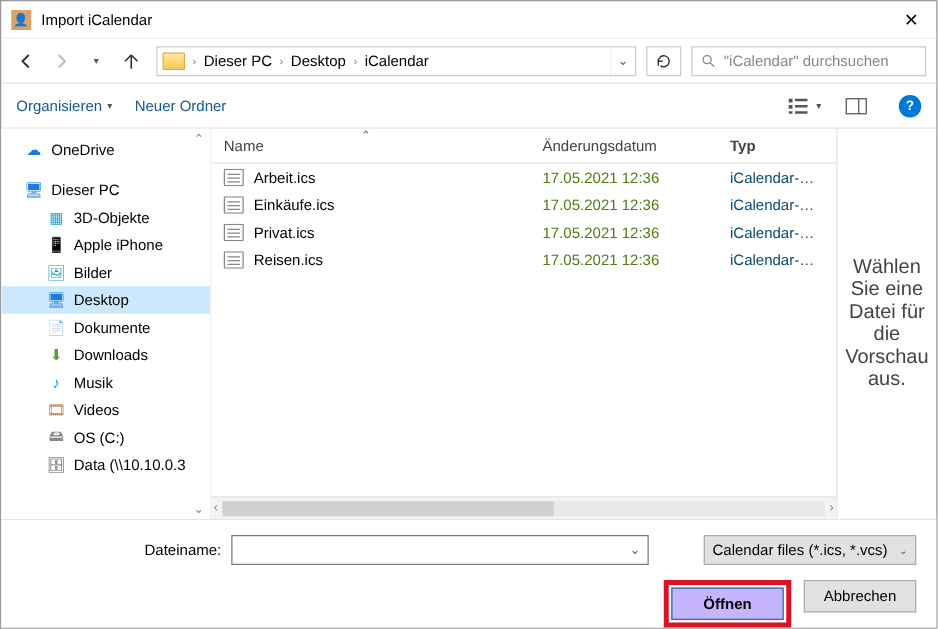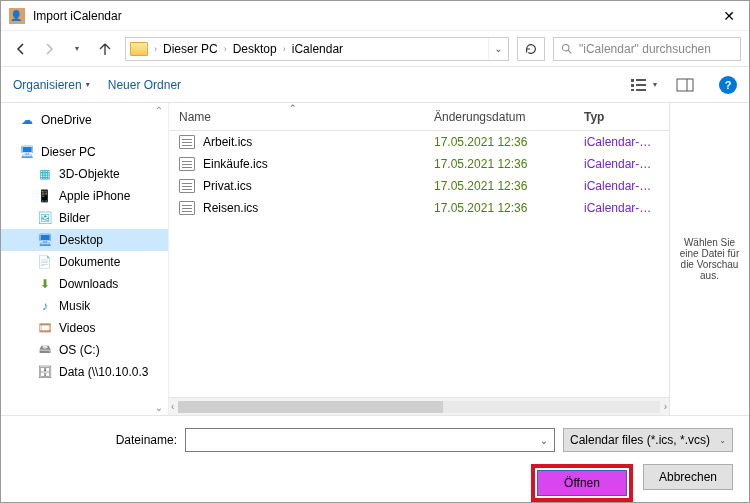--- a/index.html
+++ b/index.html
@@ -52,36 +52,36 @@
   .col { padding: 0 10px; display: flex; align-items: center; gap: 4px; }
   .col.name { width: 255px; }
   .col.date { width: 150px; }
   .col.type { flex: 1; font-weight: bold; }
   .sort-arrow { font-size: 9px; color: #555; }
   .filelist { flex: 1; overflow: hidden; }
   .row { display: flex; height: 22px; align-items: center; }
   .cell { padding: 0 10px; overflow: hidden; text-overflow: ellipsis; white-space: nowrap; }
   .cell.name { width: 255px; display: flex; align-items: flex-end; gap: 8px; }
   .cell.date { width: 150px; color: #4d7c0f; }
-  .cell.type { flex: 1; color: #6d28d9; }
+  .cell.type { flex: 1; color: #0c4a6e; }
   .file-ico { width: 16px; height: 14px; border: 1px solid #888; border-radius: 1px; background: #fff; position: relative; }
   .file-ico::before { content: ""; position: absolute; top: 3px; left: 2px; width: 10px; height: 1px; background: #888; box-shadow: 0 3px 0 #888, 0 6px 0 #888; }
   .hscroll { height: 18px; background: #f3f3f3; border-top: 1px solid #e5e5e5; display: flex; align-items: center; justify-content: space-between; padding: 0 2px; color: #888; font-size: 10px; }
   .hscroll .thumb { height: 12px; flex: 1; margin: 0 4px; background: #e9e9e9; position: relative; }
   .hscroll .thumb::before { content: ""; position: absolute; left: 0; top: 0; height: 100%; width: 55%; background: #cfcfcf; }
-  .preview { width: 80px; border-left: 1px solid #e5e5e5; display: flex; align-items: center; justify-content: center; text-align: center; color: #444; font-size: 10px; padding: 0 4px; }
+  .preview { width: 80px; border-left: 1px solid #e5e5e5; display: flex; align-items: center; justify-content: center; text-align: center; color: #444; font-size: 16px; padding: 0 4px; }
   .footer { border-top: 1px solid #e5e5e5; padding: 12px 16px 0; background: #fff; }
   .fn-row { display: flex; align-items: center; gap: 8px; margin-bottom: 12px; }
   .fn-label { text-align: right; width: 160px; }
   .fn-input { flex: 1; height: 24px; border: 1px solid #7a7a7a; display: flex; align-items: center; }
   .fn-input .dd { width: 20px; display: flex; align-items: center; justify-content: center; font-size: 10px; color: #555; }
-  .fn-type { width: 170px; height: 24px; border: 1px solid #adadad; background: #e1e1e1; display: flex; align-items: center; padding: 0 6px; justify-content: space-between; font-size: 12px; }
+  .fn-type { width: 170px; height: 24px; border: 1px solid #adadad; background: #e1e1e1; display: flex; align-items: center; padding: 0 6px; justify-content: space-between; font-size: 12px; margin-left: 36px; }
   .btn-row { display: flex; justify-content: flex-end; gap: 10px; }
   .btn { width: 90px; height: 26px; border: 1px solid #adadad; background: #e1e1e1; display: flex; align-items: center; justify-content: center; }
-  .btn.primary { background: #d946ef; border: 1px solid #2d6aa8; }
+  .btn.primary { background: #c4b5fd; border: 1px solid #2d6aa8; font-weight: bold; }
   .highlight { border: 4px solid #d81324; padding: 2px; display: inline-flex; }
   svg { display: block; }
 </style>
 </head>
 <body>
 
 <div class="window">
 
   <div class="titlebar">
     <div class="app-icon">👤</div>

